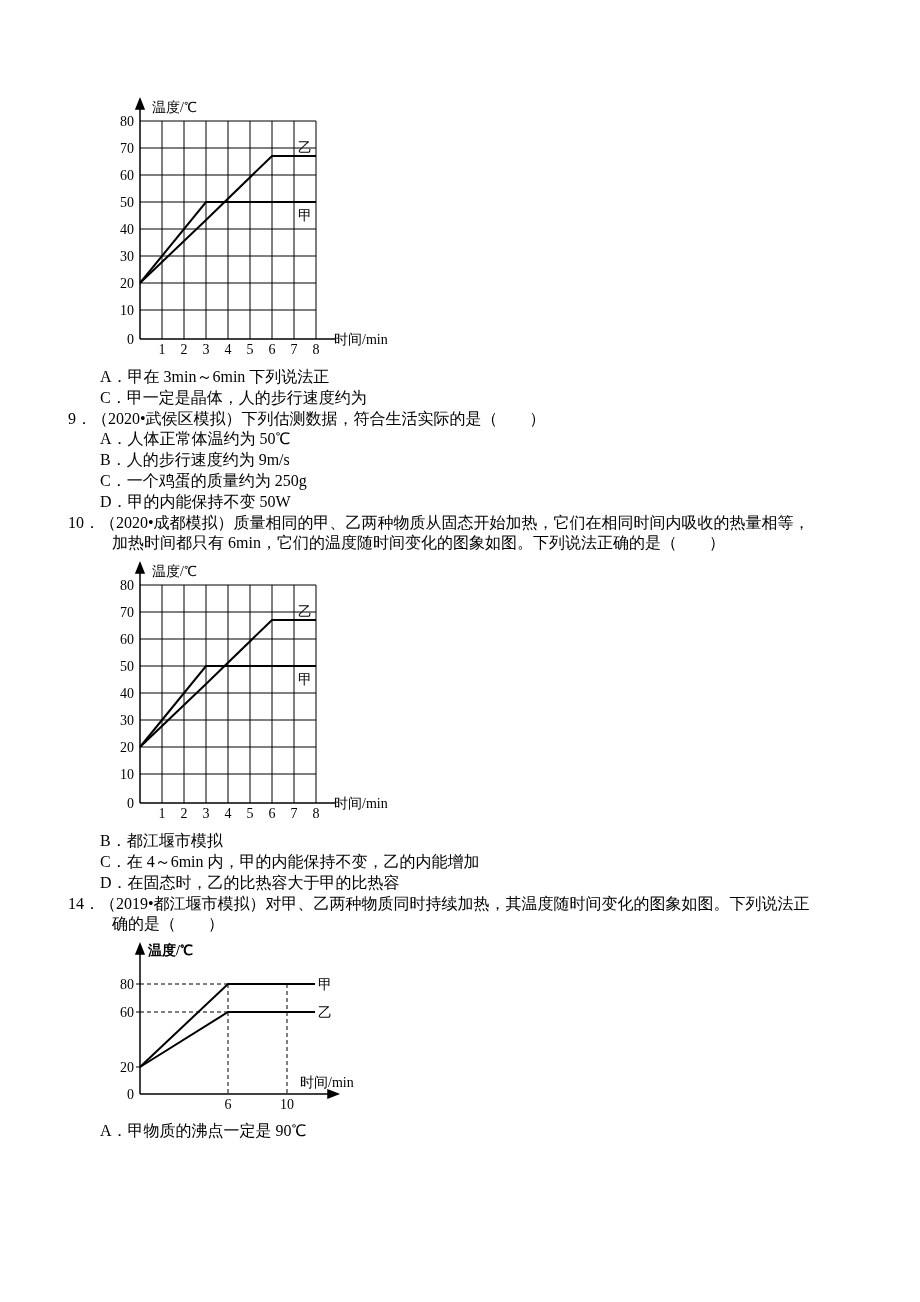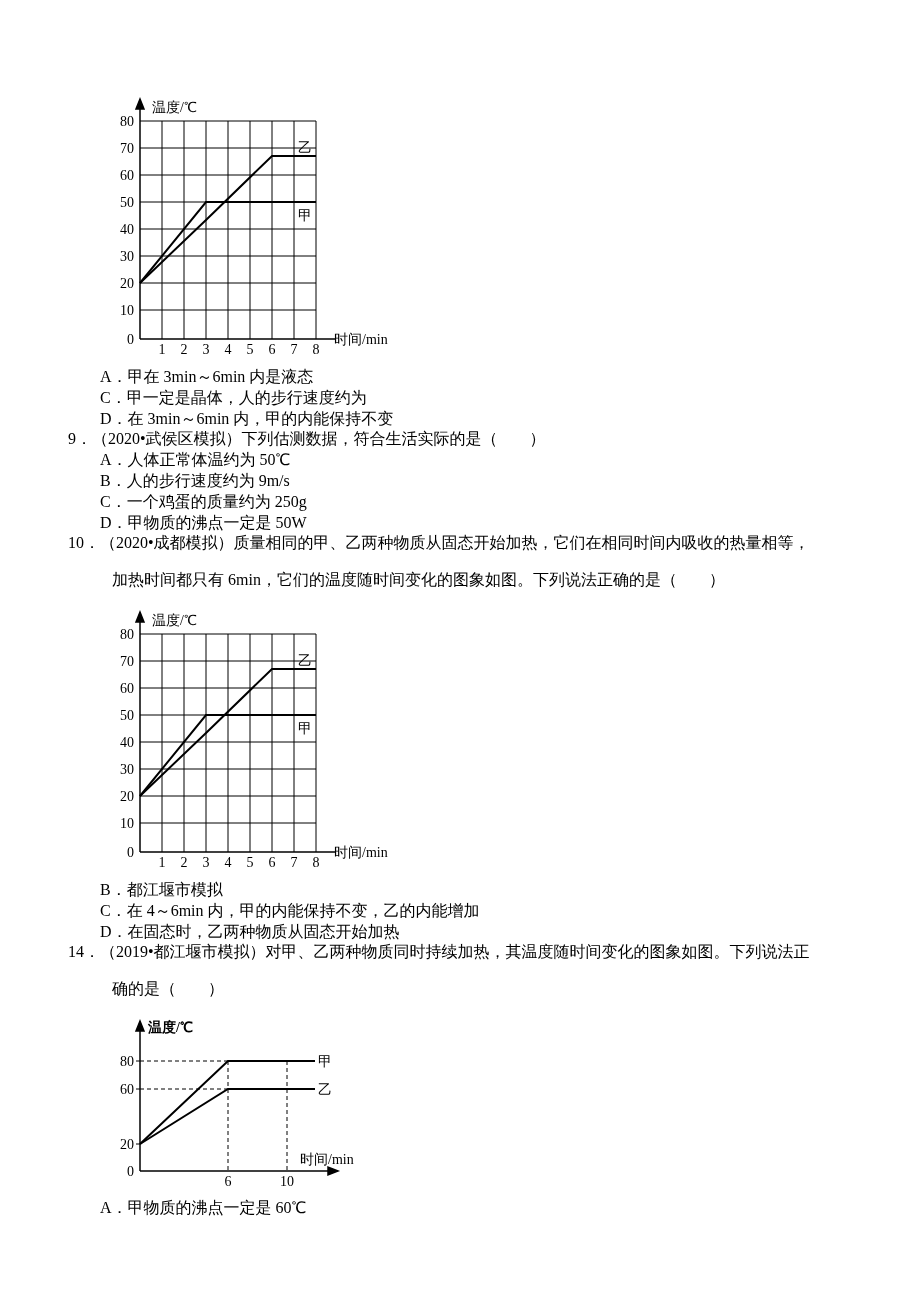--- a/index.html
+++ b/index.html
@@ -24,21 +24,21 @@
       margin: 0;
       line-height: 1.3;
     }
     .question-line {
       margin: 0;
       line-height: 1.3;
       padding-left: 20px;
       text-indent: -20px;
     }
     .question-cont {
-      margin: 16px;
+      margin: 0;
       margin-left: 44px;
       line-height: 1.3;
     }
     svg text {
       font-family: "SimSun", "宋体", serif;
       font-size: 14px;
     }
   </style>
 </head>
 <body>
@@ -104,31 +104,30 @@
       <path d="M40,189 L106,108 L172,108 L216,108"></path>
 
       <path d="M40,189 L106,126 L172,62 L216,62"></path>
     </g>
     <text x="198" y="58">乙</text>
     <text x="198" y="126">甲</text>
   </svg>
 </div>
 
 <div class="options">
-  <p class="option-line">A．甲在 3min～6min 内是液态</p>
+  <p class="option-line">A．甲在 3min～6min 下列说法正</p>
   <p class="option-line">C．甲一定是晶体，人的步行速度约为</p>
-  <p class="option-line">D．在 3min～6min 内，甲的内能保持不变</p>
 </div>
 
 <p class="question-line">9．（2020•武侯区模拟）下列估测数据，符合生活实际的是（　　）</p>
 <div class="options">
   <p class="option-line">A．人体正常体温约为 50℃</p>
   <p class="option-line">B．人的步行速度约为 9m/s</p>
   <p class="option-line">C．一个鸡蛋的质量约为 250g</p>
-  <p class="option-line">D．甲物质的沸点一定是 50W</p>
+  <p class="option-line">D．甲的内能保持不变 50W</p>
 </div>
 
 <p class="question-line">10．（2020•成都模拟）质量相同的甲、乙两种物质从固态开始加热，它们在相同时间内吸收的热量相等，</p>
 <p class="question-cont">加热时间都只有 6min，它们的温度随时间变化的图象如图。下列说法正确的是（　　）</p>
 
 <div class="chart-container">
   <svg width="290" height="266" viewBox="0 0 290 266">
     <g stroke="#000" stroke-width="1.5" fill="none">
       <line x1="40" y1="245" x2="40" y2="10"></line>
       <polygon points="40,5 36,15 44,15" fill="#000"></polygon>
@@ -180,21 +179,21 @@
       <path d="M40,189 L106,126 L172,62 L216,62"></path>
     </g>
     <text x="198" y="58">乙</text>
     <text x="198" y="126">甲</text>
   </svg>
 </div>
 
 <div class="options">
   <p class="option-line">B．都江堰市模拟</p>
   <p class="option-line">C．在 4～6min 内，甲的内能保持不变，乙的内能增加</p>
-  <p class="option-line">D．在固态时，乙两种物质从固态开始加热</p>
+  <p class="option-line">D．在固态时，乙的比热容大于甲的比热容</p>
 </div>
 
 <p class="question-line">14．（2019•都江堰市模拟）对甲、乙两种物质同时持续加热，其温度随时间变化的图象如图。下列说法正</p>
 <p class="question-cont">确的是（　　）</p>
 
 <div class="chart-container">
   <svg width="290" height="175" viewBox="0 0 290 175">
 
     <g stroke="#000" stroke-width="1.5" fill="none">
       <line x1="40" y1="155" x2="40" y2="10"></line>
@@ -235,14 +234,14 @@
       <path d="M40,128 L128,45 L215,45"></path>
 
       <path d="M40,128 L128,73 L215,73"></path>
     </g>
     <text x="218" y="50">甲</text>
     <text x="218" y="78">乙</text>
   </svg>
 </div>
 
 <div class="options">
-  <p class="option-line">A．甲物质的沸点一定是 60℃</p>
+  <p class="option-line">A．甲物质的沸点一定是 90℃</p>
 </div>
 
 </body></html>

